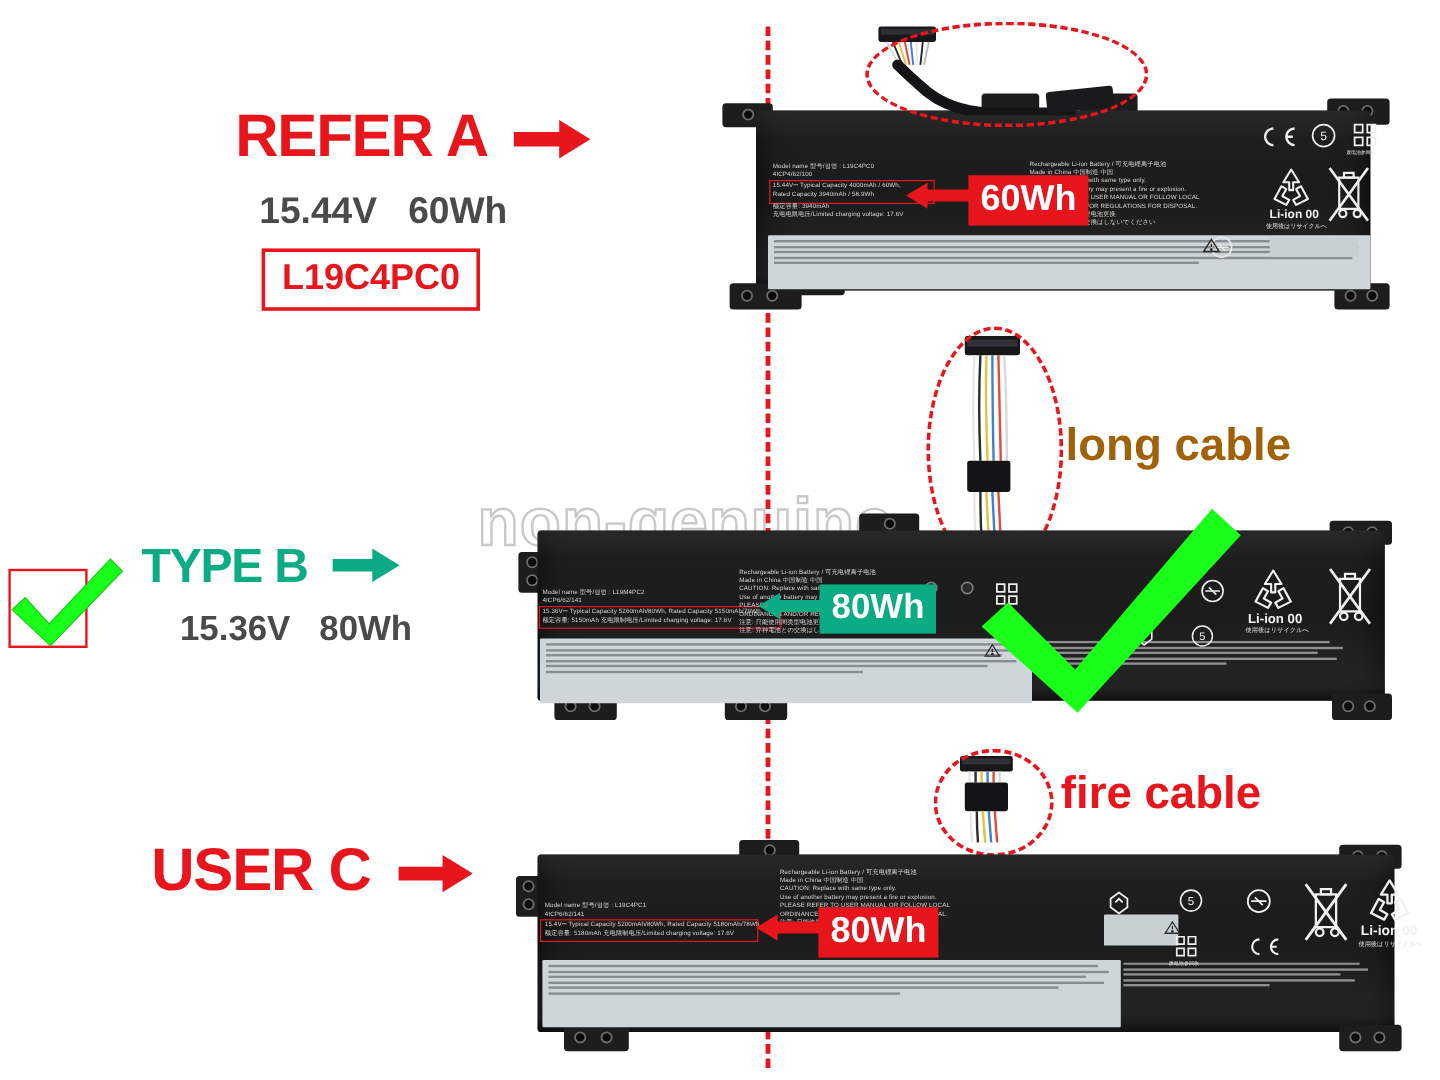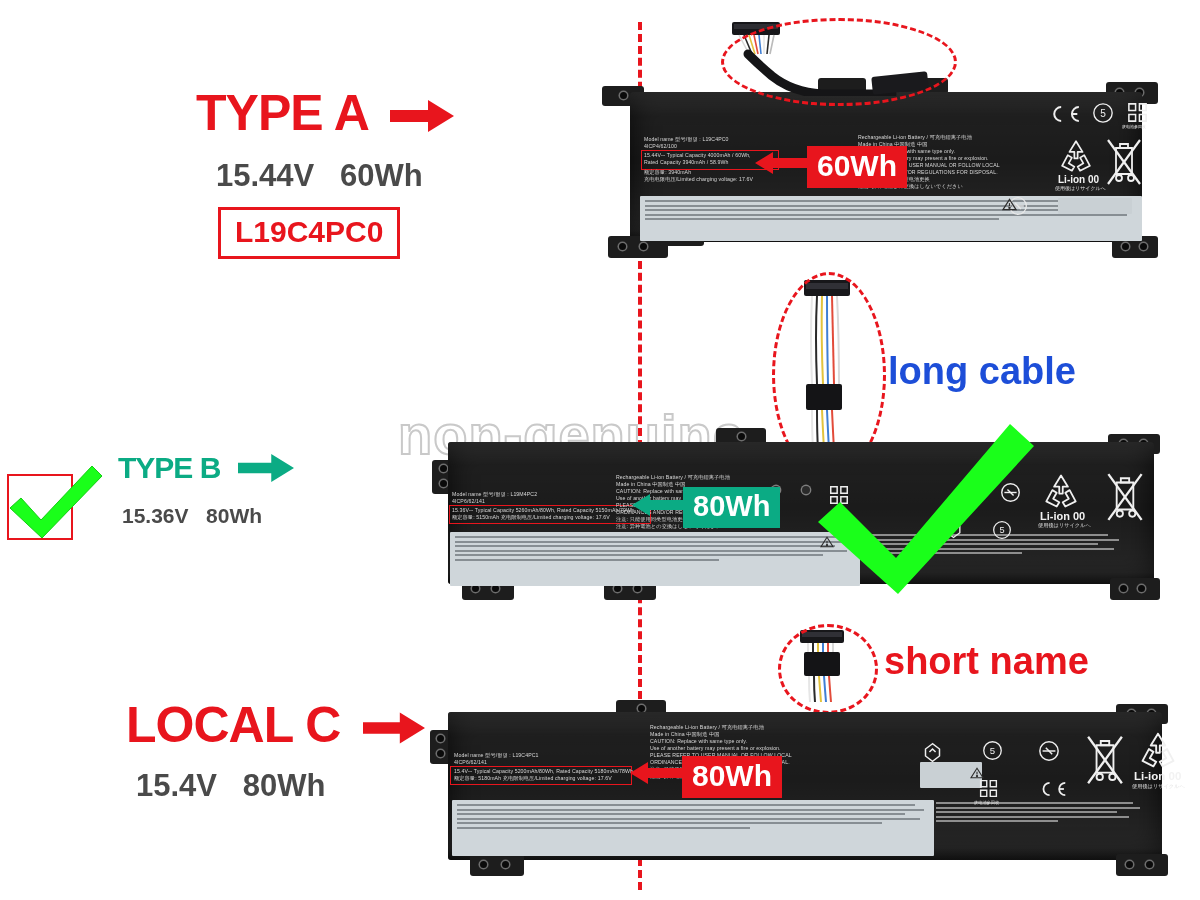--- a/index.html
+++ b/index.html
@@ -54,21 +54,21 @@
   .ico svg{display:block;}
   .li-ion-txt{position:absolute;color:#f2f2f2;font-weight:bold;white-space:nowrap;}
   .jp-small{position:absolute;color:#e2e2e2;white-space:nowrap;}
 
   
   .wh-badge{position:absolute;color:#fff;font-weight:bold;line-height:1;
             padding:5px 10px 7px;white-space:nowrap;}
   .wh-red{background:#e8151d;}
   .wh-green{background:#0bab84;}
   .cable-note{position:absolute;font-weight:bold;white-space:nowrap;line-height:1;}
-  .cable-long{color:#1d4ed8;}
+  .cable-long{color:#a16207;}
   .cable-short{color:#e8151d;}
 
   .dash-ellipse{position:absolute;border:3.5px dashed #e8151d;border-radius:50%;}
   .vline{position:absolute;width:0;border-left:4px dashed #e8151d;}
 
   
   .wm-outline{position:absolute;font-weight:bold;color:transparent;
      -webkit-text-stroke:2px #c9c9c9;letter-spacing:1px;white-space:nowrap;}
   .wm-italy{position:absolute;font-weight:bold;white-space:nowrap;opacity:.55;}
   .wm-italy .a{color:#9a9a9a;}
@@ -218,21 +218,21 @@
 
   <div class="dash-ellipse" style="left:721px;top:18px;width:230px;height:82px;"></div>
 
   <div class="wh-badge wh-red" style="left:807px;top:146px;font-size:30px;">60Wh</div>
   <svg class="abs" style="left:755px;top:150px;" width="56" height="26" viewBox="0 0 56 26">
     <path d="M0 13 L18 2 L18 8 L56 8 L56 18 L18 18 L18 24 Z" fill="#e8151d"></path>
   </svg>
 
   <div class="type-a abs" style="left:196px;top:88px;">
     <div class="type-title" style="font-size:50px;">
-      <span>TYPE A</span>
+      <span>REFER A</span>
       <span class="arrow-right">
         <svg width="64" height="36" viewBox="0 0 64 36">
             <path d="M0 12 L38 12 L38 2 L64 18 L38 34 L38 24 L0 24 Z" fill="#e8151d"></path>
           </svg>
       </span>
     </div>
     <div class="spec-line" style="font-size:31px;margin:18px 0 0 20px;">
       <span>15.44V</span>&nbsp;&nbsp;&nbsp;<span>60Wh</span>
     </div>
     <div style="margin:16px 0 0 22px;">
@@ -393,29 +393,29 @@
   <div class="wh-badge wh-green" style="left:683px;top:487px;font-size:29px;">80Wh</div>
   <svg class="abs" style="left:632px;top:492px;" width="54" height="26" viewBox="0 0 54 26">
     <path d="M0 13 L18 2 L18 8 L54 8 L54 18 L18 18 L18 24 Z" fill="#0bab84"></path>
   </svg>
 
   <svg class="abs" style="left:810px;top:418px;" width="230" height="180" viewBox="0 0 230 180">
     <path d="M8 104 L30 84 L86 140 L200 6 L224 28 L88 176 Z" fill="#1aff1a"></path>
   </svg>
 
   <div class="type-b abs" style="left:118px;top:452px;">
-    <div class="type-title" style="font-size:30px;">
+    <div class="type-title" style="font-size:40px;">
       <span>TYPE B</span>
       <span class="arrow-right">
         <svg width="56" height="32" viewBox="0 0 64 36">
             <path d="M0 12 L38 12 L38 2 L64 18 L38 34 L38 24 L0 24 Z" fill="#0bab84"></path>
           </svg>
       </span>
     </div>
-    <div class="spec-line" style="font-size:21px;margin:16px 0 0 4px;">
+    <div class="spec-line" style="font-size:29px;margin:16px 0 0 32px;">
       <span>15.36V</span>&nbsp;&nbsp;&nbsp;<span>80Wh</span>
     </div>
   </div>
 
   <div class="checkbox-mark abs" style="left:7px;top:474px;"></div>
   <svg class="abs" style="left:4px;top:462px;" width="102" height="86" viewBox="0 0 102 86">
     <path d="M6 46 L17 36 L37 58 L88 4 L98 14 L38 76 Z" fill="#1aff1a" stroke="#14cc14" stroke-width="1"></path>
   </svg>
 
   <svg class="abs" style="left:792px;top:628px;" width="70" height="76" viewBox="0 0 70 76">
@@ -432,21 +432,21 @@
     <rect x="12" y="24" width="36" height="24" rx="2" fill="#141416"></rect>
     <g stroke-width="2" fill="none">
       <path d="M17 48 q0 14 1 26" stroke="#e6e6e6"></path>
         <path d="M22 48 q0 14 1 26" stroke="#2a2a2a"></path>
       <path d="M27 48 q1 14 2 26" stroke="#e3c33d"></path>
         <path d="M32 48 q1 14 2 26" stroke="#3f7fd4"></path>
       <path d="M37 48 q1 14 2 26" stroke="#e24b3a"></path>
     </g>
   </svg>
   <div class="dash-ellipse" style="left:778px;top:624px;width:94px;height:84px;"></div>
-  <div class="cable-note cable-short" style="left:884px;top:642px;font-size:38px;">short name</div>
+  <div class="cable-note cable-short" style="left:884px;top:642px;font-size:38px;">fire cable</div>
 
   <div class="battery" style="left:430px;top:700px;width:740px;height:190px;">
 
     <div class="tab" style="left:0px;top:30px;width:22px;height:34px;">
       <div class="hole" style="left:7px;top:5px;"></div>
         <div class="hole" style="left:7px;top:20px;"></div>
     </div>
     <div class="tab" style="left:186px;top:0px;width:50px;height:18px;">
       <div class="hole" style="left:22px;top:5px;"></div>
     </div>
@@ -563,25 +563,22 @@
     <div class="jp-small" style="left:702px;top:83px;font-size:5.2px;">使用後はリサイクルへ</div>
   </div>
 
   <div class="wh-badge wh-red" style="left:682px;top:756px;font-size:30px;">80Wh</div>
   <svg class="abs" style="left:630px;top:760px;" width="56" height="26" viewBox="0 0 56 26">
     <path d="M0 13 L18 2 L18 8 L56 8 L56 18 L18 18 L18 24 Z" fill="#e8151d"></path>
   </svg>
 
   <div class="type-c abs" style="left:126px;top:700px;">
     <div class="type-title" style="font-size:50px;">
-      <span>LOCAL C</span>
+      <span>USER C</span>
       <span class="arrow-right">
         <svg width="62" height="36" viewBox="0 0 64 36">
             <path d="M0 12 L38 12 L38 2 L64 18 L38 34 L38 24 L0 24 Z" fill="#e8151d"></path>
           </svg>
       </span>
     </div>
-    <div class="spec-line" style="font-size:31px;margin:16px 0 0 10px;">
-      <span>15.4V</span>&nbsp;&nbsp;&nbsp;<span>80Wh</span>
-    </div>
   </div>
 
 </div>
 
 </body></html>

